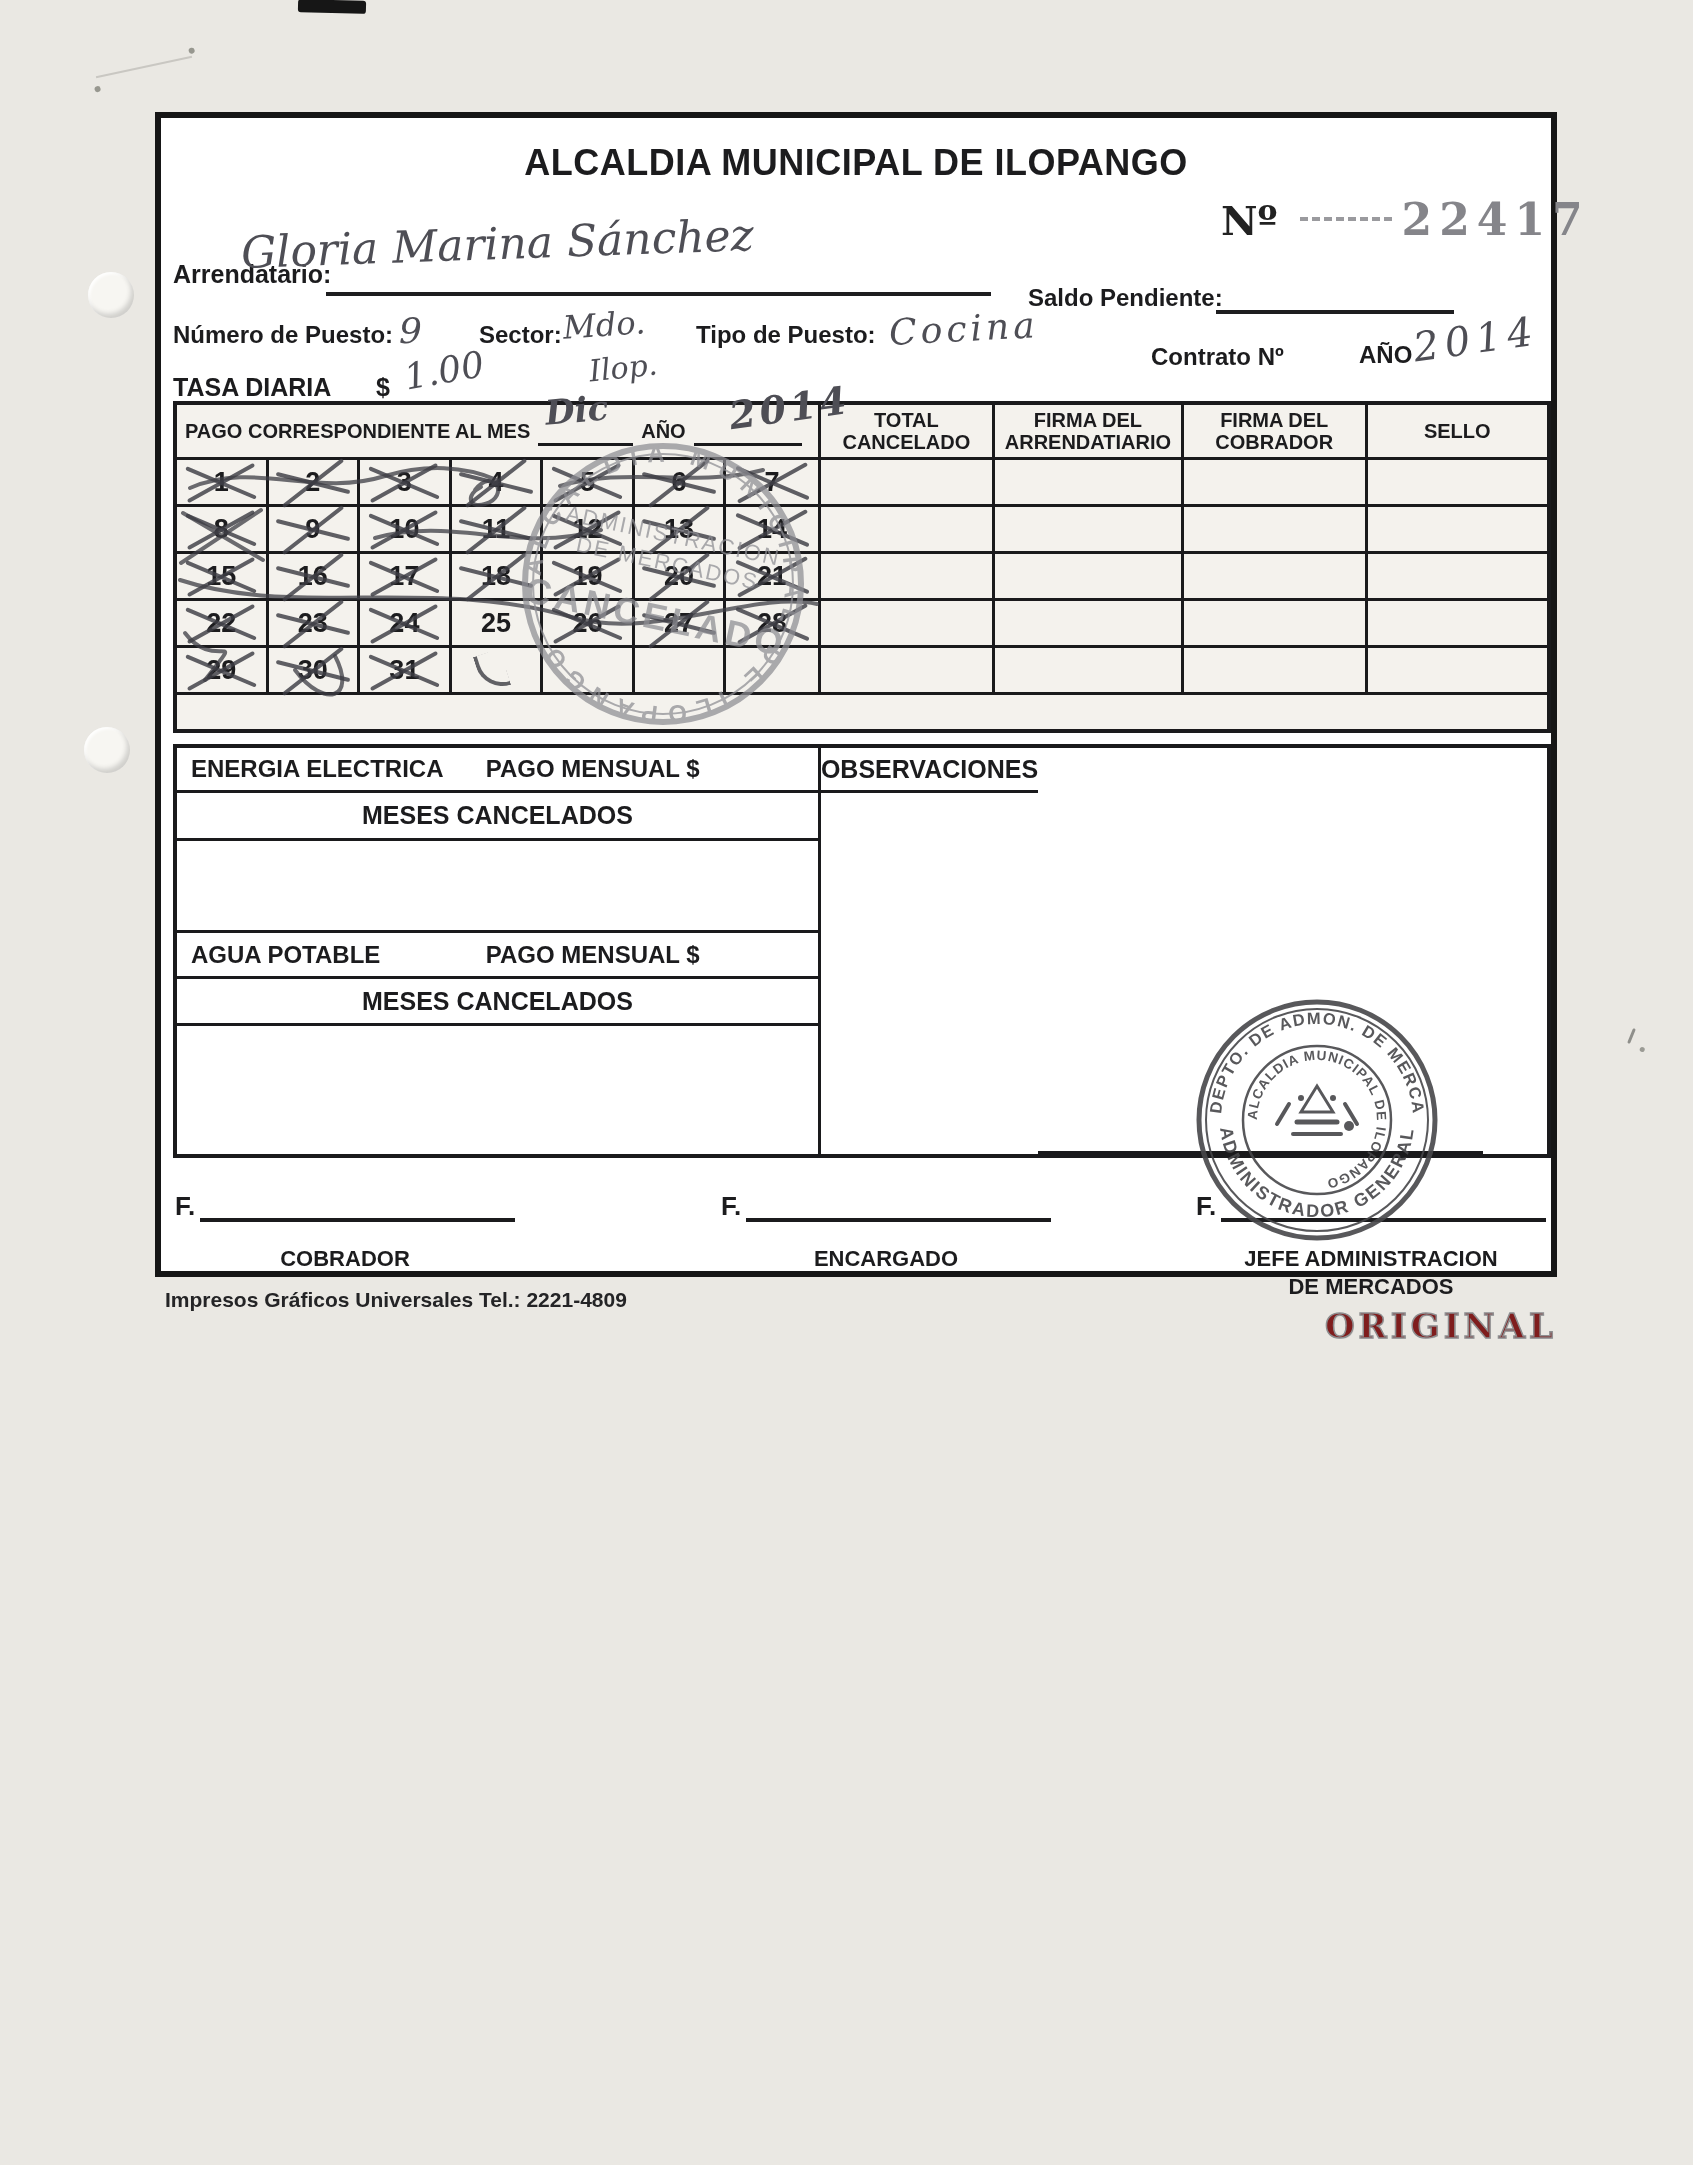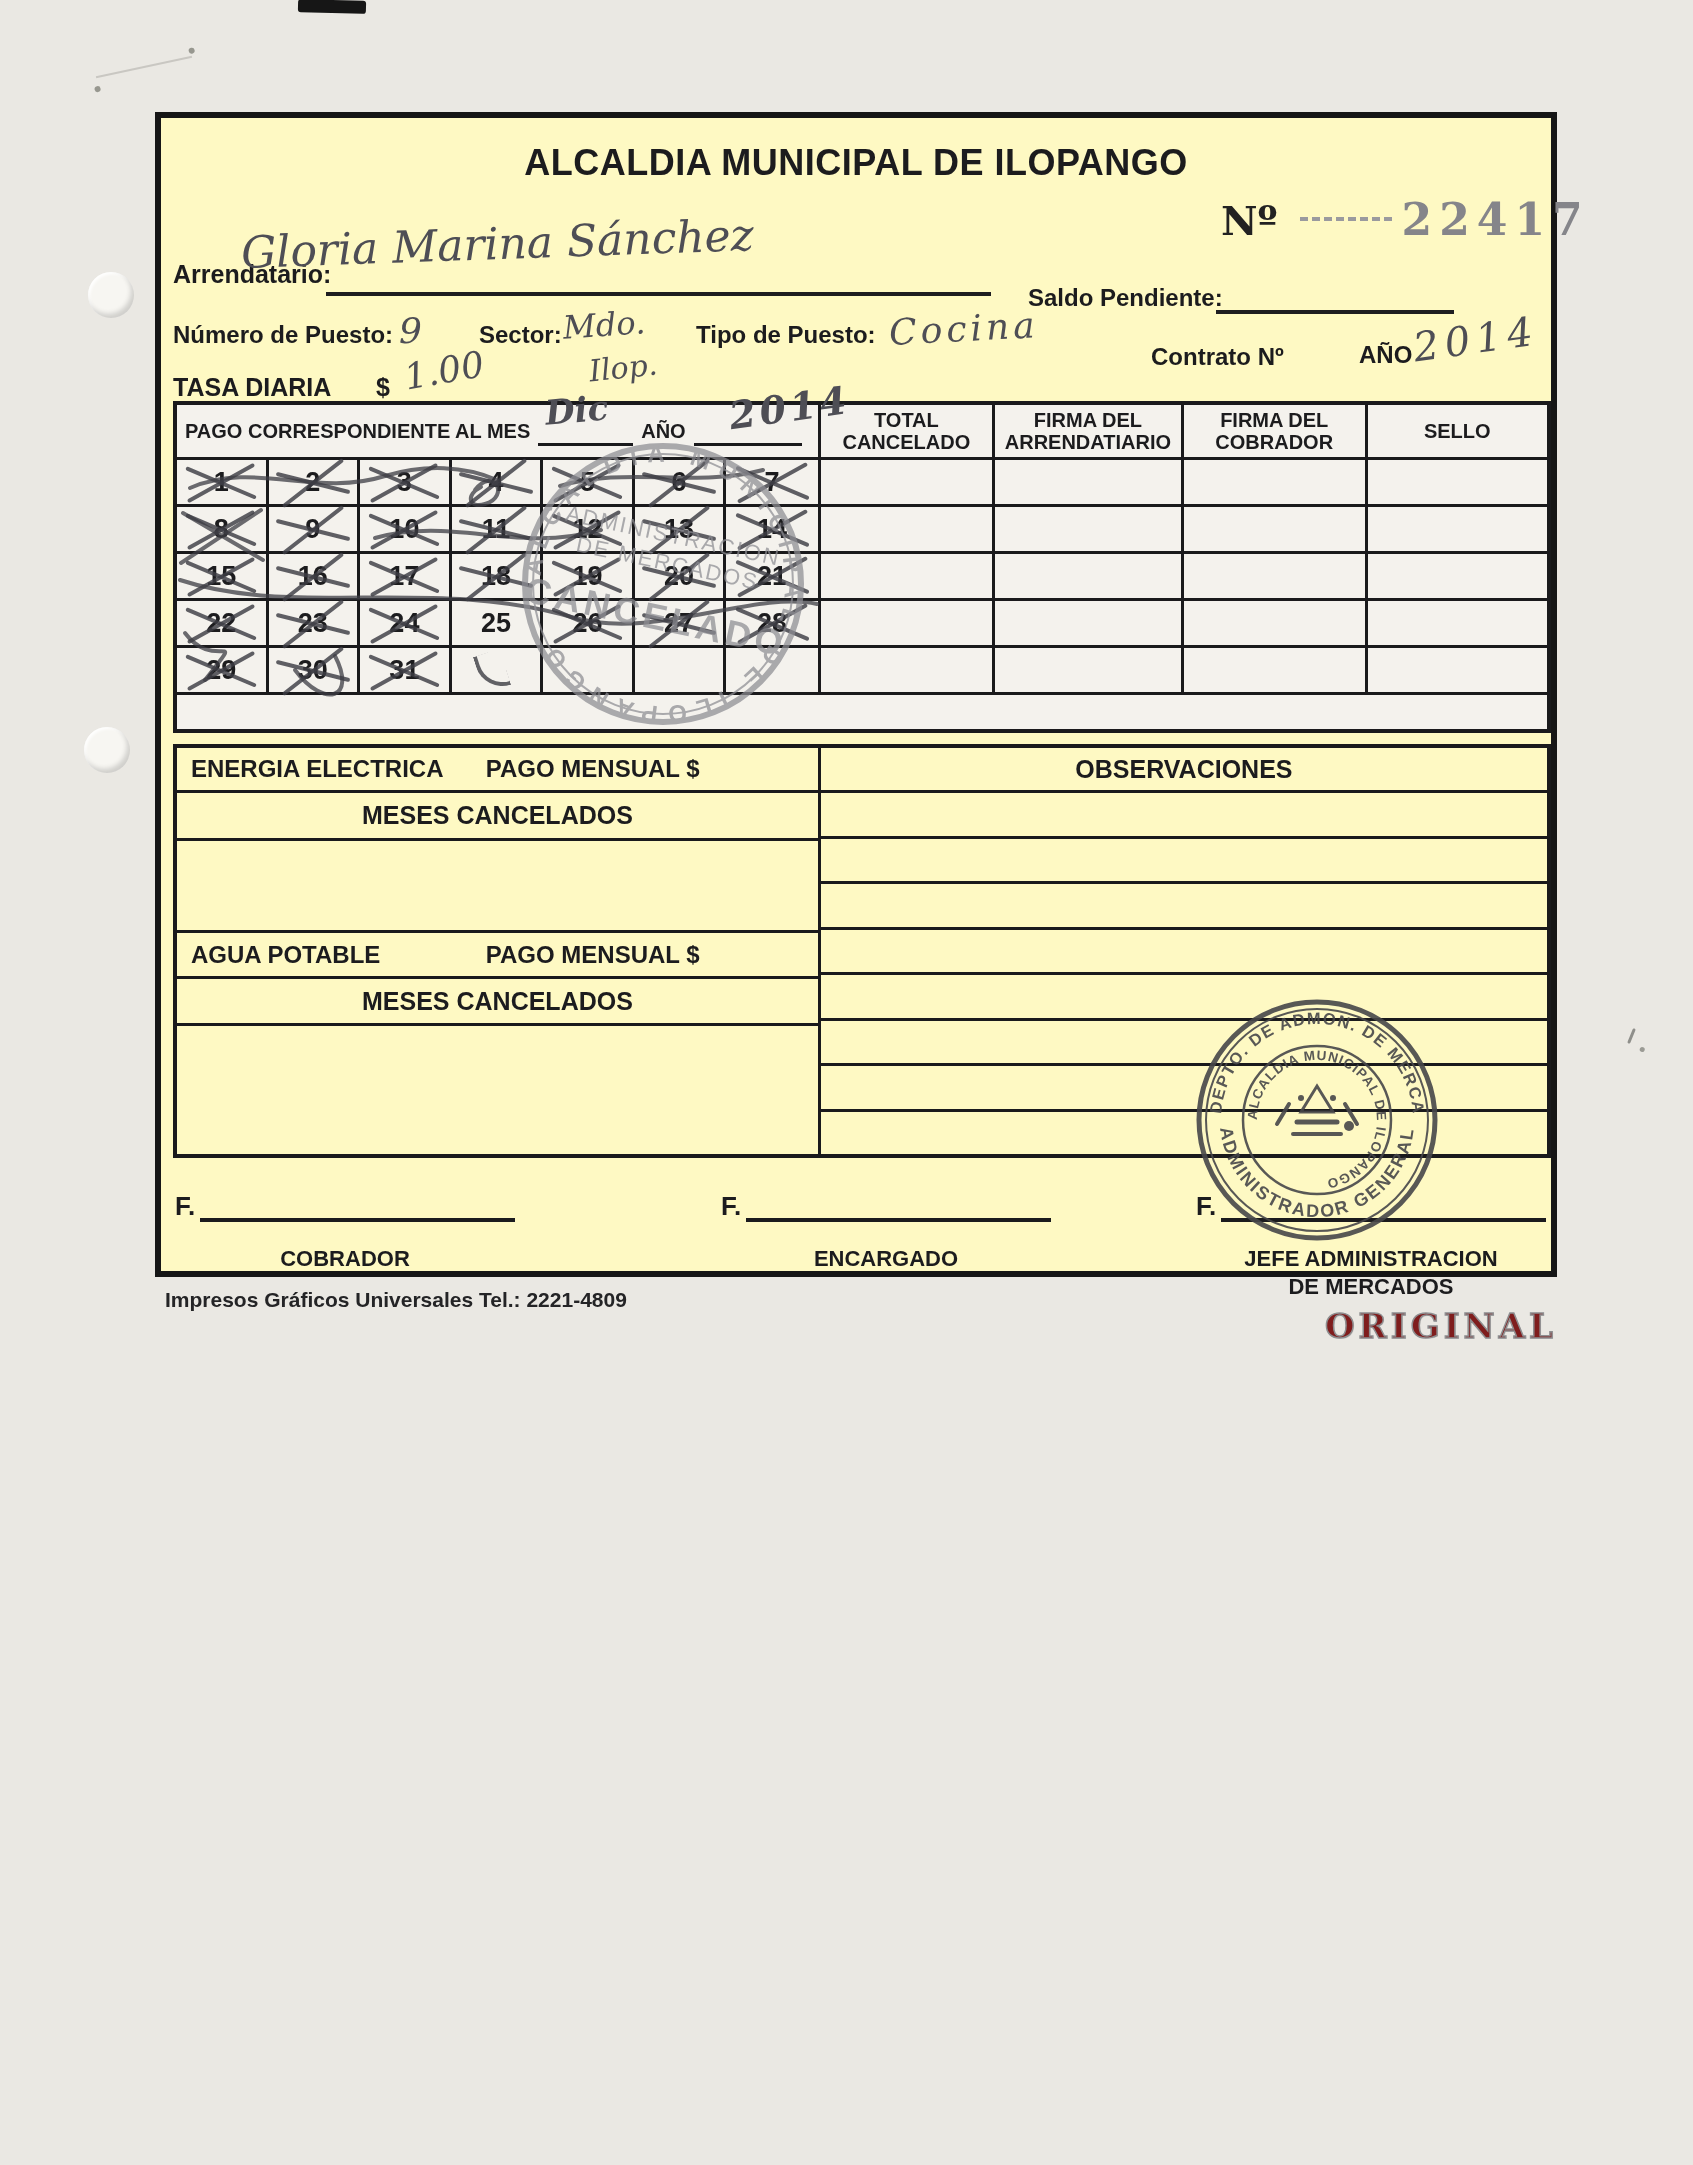--- a/index.html
+++ b/index.html
@@ -4,21 +4,21 @@
 <style>
   html,body{margin:0;padding:0;}
   body{
     width:1693px;height:2165px;position:relative;
     background:#eae8e3;
     font-family:"Liberation Sans", sans-serif;
     color:#1c1c1e;overflow:hidden;
   }
   .card{
     position:absolute;left:155px;top:112px;width:1402px;height:1165px;
-    background:#fef9c3;border:6px solid #161616;box-sizing:border-box;
+    background:#ffffff;border:6px solid #161616;box-sizing:border-box;
   }
   
   .title{position:absolute;left:0;right:0;top:24px;text-align:center;
     font-size:36px;font-weight:bold;letter-spacing:.5px;}
   .subtitle{position:absolute;left:0;right:0;top:74px;text-align:center;
     font-size:29px;font-weight:bold;}
   .doc-number{position:absolute;left:1060px;top:76px;white-space:nowrap;
     font-family:"DejaVu Serif",serif;font-weight:bold;}
   .no-label{font-size:40px;color:#222;}
   .no-dash{display:inline-block;width:92px;border-top:4px dashed #9a9a9e;
@@ -59,21 +59,21 @@
   
   .services{position:absolute;left:12px;top:626px;width:1378px;height:414px;
     border:4px solid #1a1a1c;box-sizing:border-box;
     display:grid;grid-template-columns:47% 53%;}
   .svc-left{border-right:3px solid #1a1a1c;display:flex;flex-direction:column;}
   .svc-row{border-bottom:3px solid #1a1a1c;display:flex;align-items:center;justify-content:center;
     font-weight:bold;font-size:25px;box-sizing:border-box;}
   .svc-row.duo{justify-content:flex-start;font-size:24px;}
   .svc-row.duo .d1{padding-left:14px;width:46%;}
   .svc-row.nb{border-bottom:none;}
-  .svc-right{display:flex;flex-direction:column;}
+  .svc-right{display:flex;flex-direction:row;}
   .obs-hdr{height:42px;border-bottom:3px solid #1a1a1c;display:flex;align-items:center;
     justify-content:center;font-weight:bold;font-size:25px;}
   .obs-row{flex:1;border-bottom:3px solid #1a1a1c;}
   .obs-row:last-child{border-bottom:none;}
   
   .sig{position:absolute;top:1072px;}
   .f-row{display:flex;align-items:flex-end;font-size:26px;font-weight:bold;}
   .f-row .ln{flex:1;border-bottom:4px solid #1b1b1d;height:28px;margin-left:5px;}
   .sig-label{text-align:center;font-weight:bold;font-size:22px;margin-top:23px;line-height:1.25;}
   

